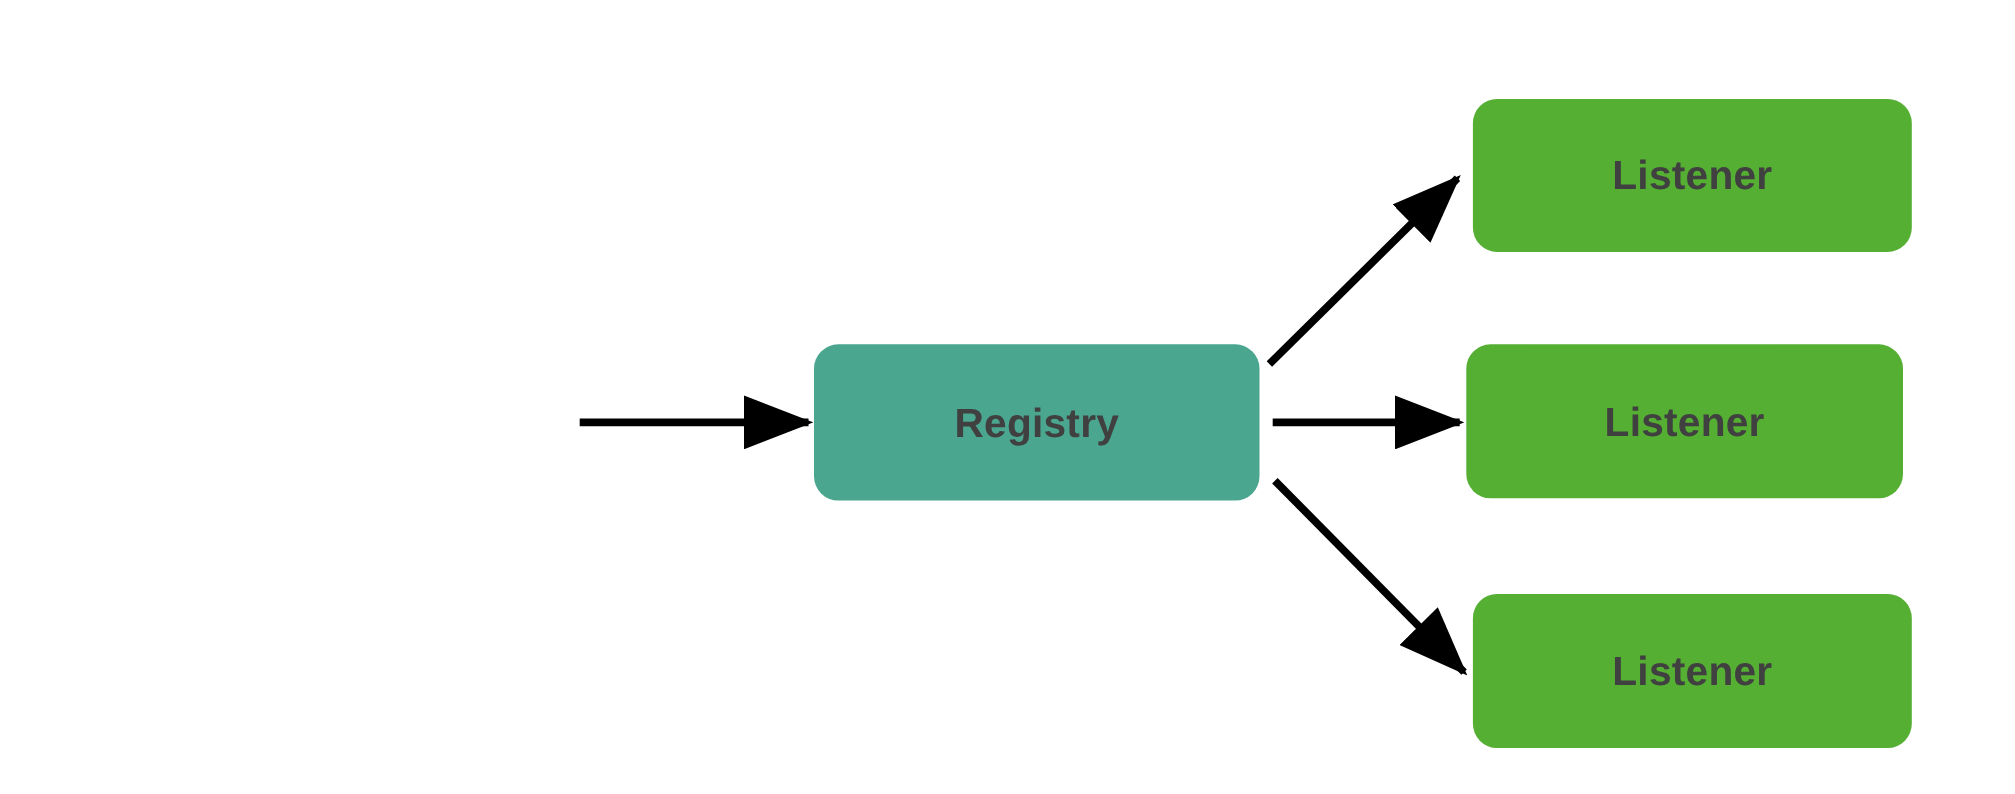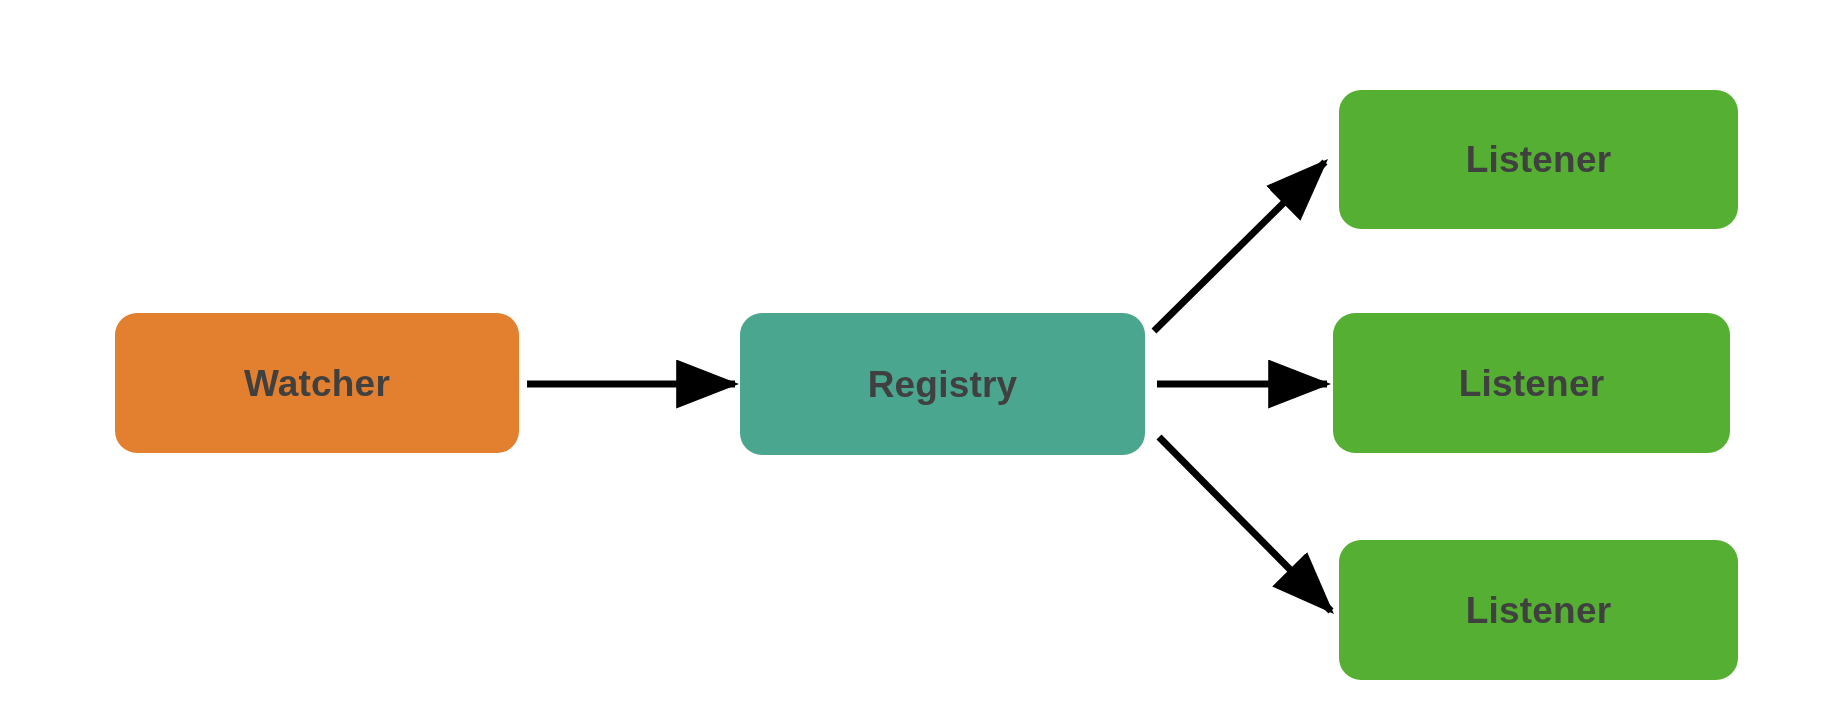--- a/index.html
+++ b/index.html
@@ -73,23 +73,20 @@
 
     <g>
       <line x1="1157" y1="384" x2="1327" y2="384" stroke="#000000" stroke-width="7" marker-end="url(#arrowhead)"></line>
     </g>
 
     <g>
       <line x1="1159" y1="437" x2="1331" y2="611" stroke="#000000" stroke-width="7" marker-end="url(#arrowhead)"></line>
     </g>
   </svg>
 
-  <div class="node" id="node-watcher" style="background: rgb(226, 128, 47); color: rgb(255, 255, 255); left: 115px; top: 313px; width: 404px; height: 140px;">
-    <span class="node-label">Watcher</span>
-  </div>
 
   <div class="node" id="node-registry" style="background: rgb(75, 166, 143); color: rgb(255, 255, 255); left: 740px; top: 313px; width: 405px; height: 142px;">
     <span class="node-label">Registry</span>
   </div>
 
   <div class="node" id="node-listener-1" style="background: rgb(85, 175, 51); color: rgb(255, 255, 255); left: 1339px; top: 90px; width: 399px; height: 139px;">
     <span class="node-label">Listener</span>
   </div>
 
   <div class="node" id="node-listener-2" style="background: rgb(85, 175, 51); color: rgb(255, 255, 255); left: 1333px; top: 313px; width: 397px; height: 140px;">

